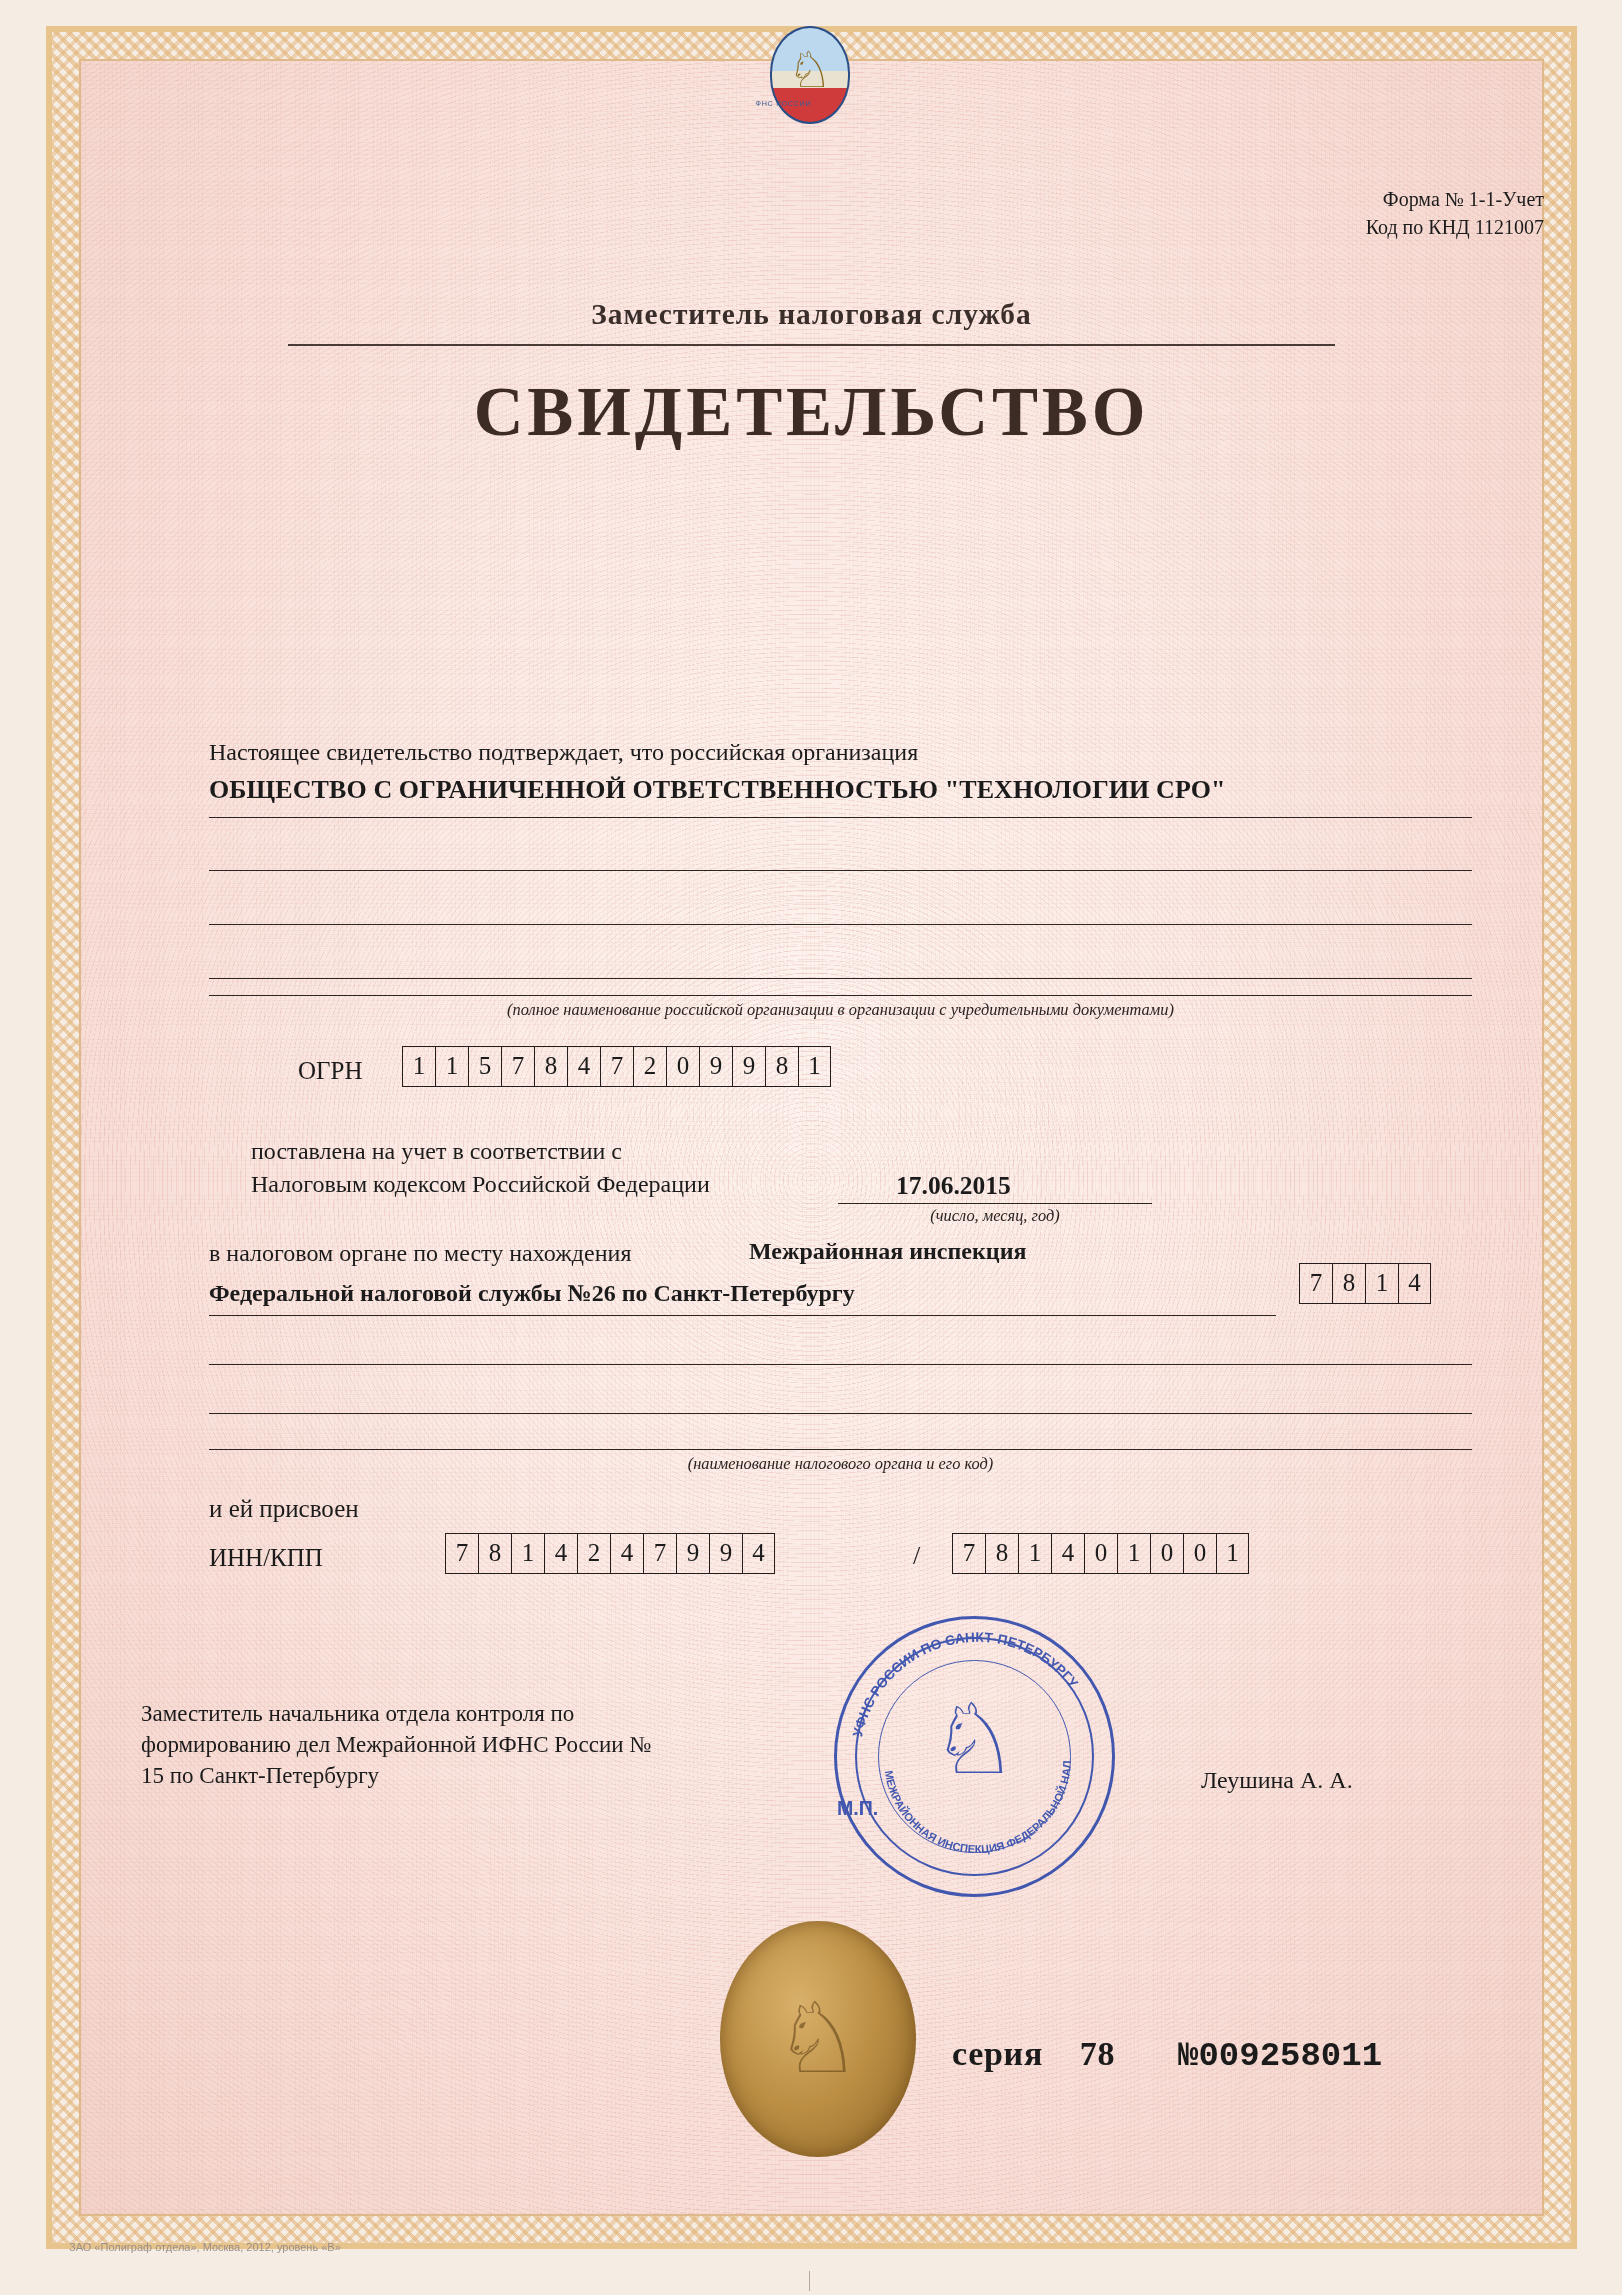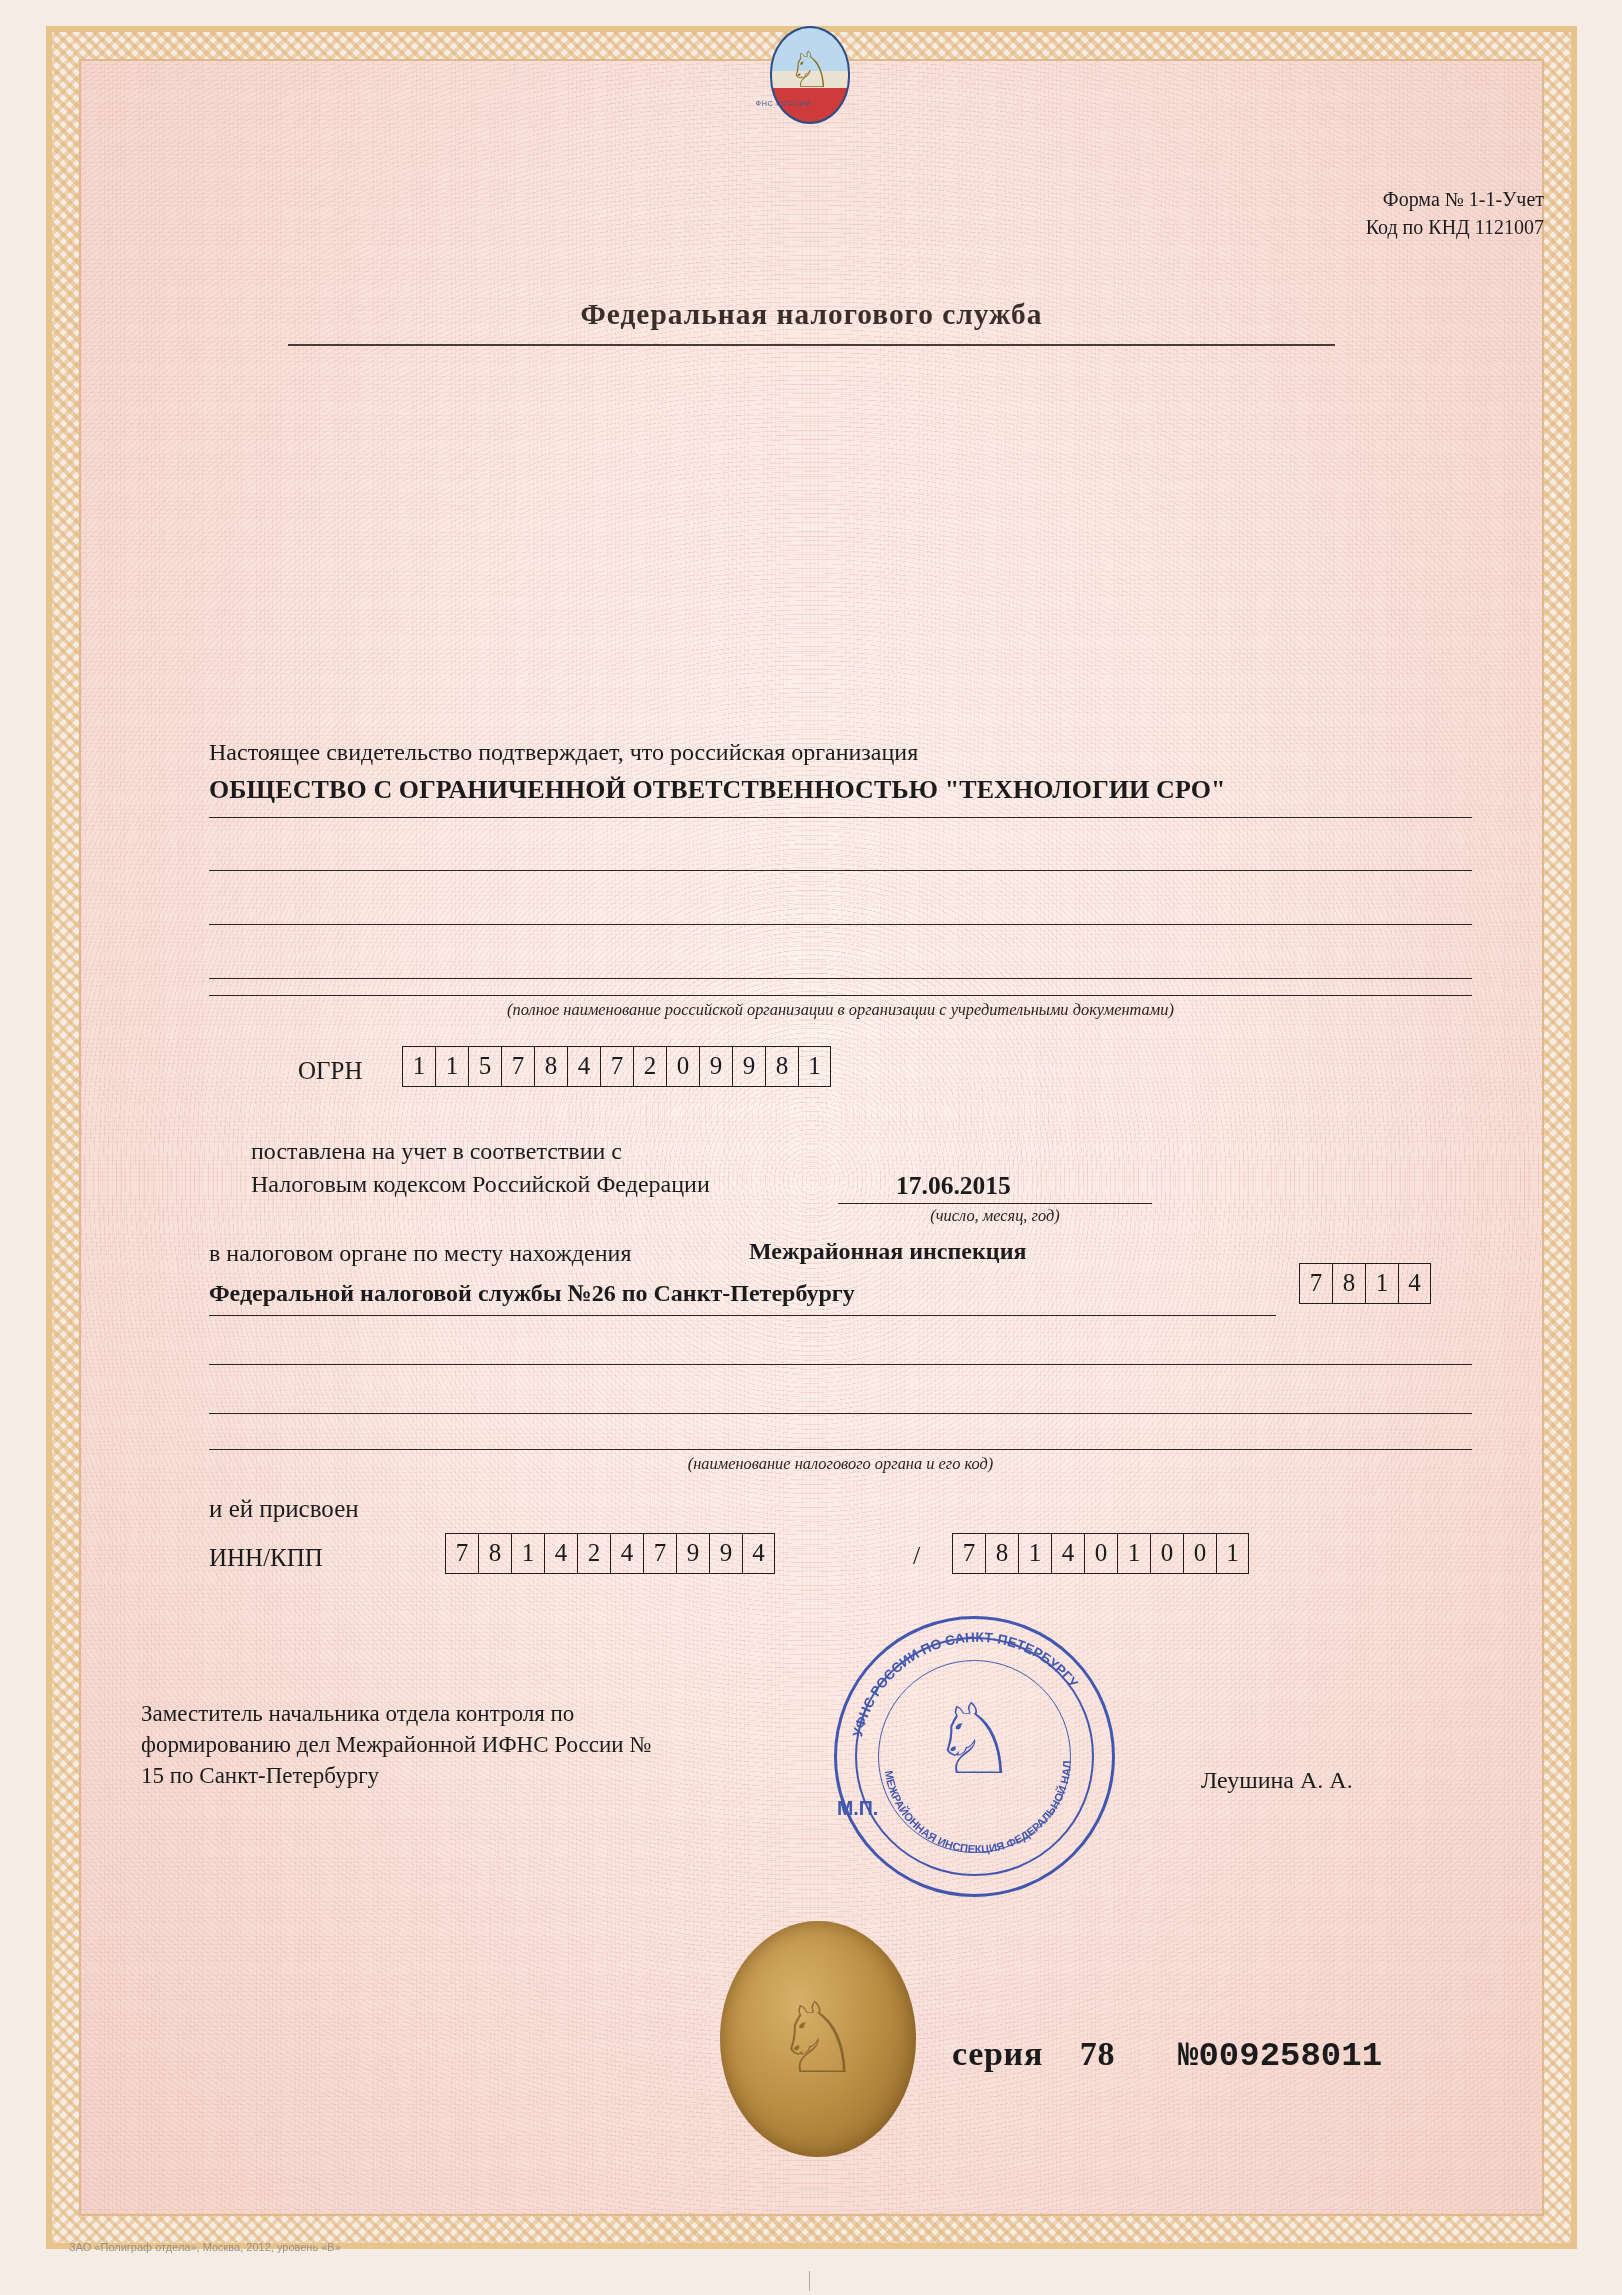--- a/index.html
+++ b/index.html
@@ -367,22 +367,23 @@
       <div class="oval"></div>
       <div class="bird">♘</div>
       <div class="ring-text">ФНС РОССИИ</div>
     </div>
 
     <div class="form-code">
       <div>Форма № 1-1-Учет</div>
       <div>Код по КНД 1121007</div>
     </div>
 
-    <div class="fns-title">Федеральная налогового служба</div>
+    <div class="fns-title">Заместитель налоговая служба</div>
     <div class="rule-top"></div>
+    <div class="main-title">СВИДЕТЕЛЬСТВО</div>
 
 
     <div class="intro">Настоящее свидетельство подтверждает, что российская организация</div>
     <div class="org-name">ОБЩЕСТВО С ОГРАНИЧЕННОЙ ОТВЕТСТВЕННОСТЬЮ "ТЕХНОЛОГИИ СРО"</div>
 
     <div class="line" style="left:209px; top:817px; width:1263px;"></div>
     <div class="line" style="left:209px; top:870px; width:1263px;"></div>
     <div class="line" style="left:209px; top:924px; width:1263px;"></div>
     <div class="line" style="left:209px; top:978px; width:1263px;"></div>
     <div class="line" style="left:209px; top:995px; width:1263px;"></div>

